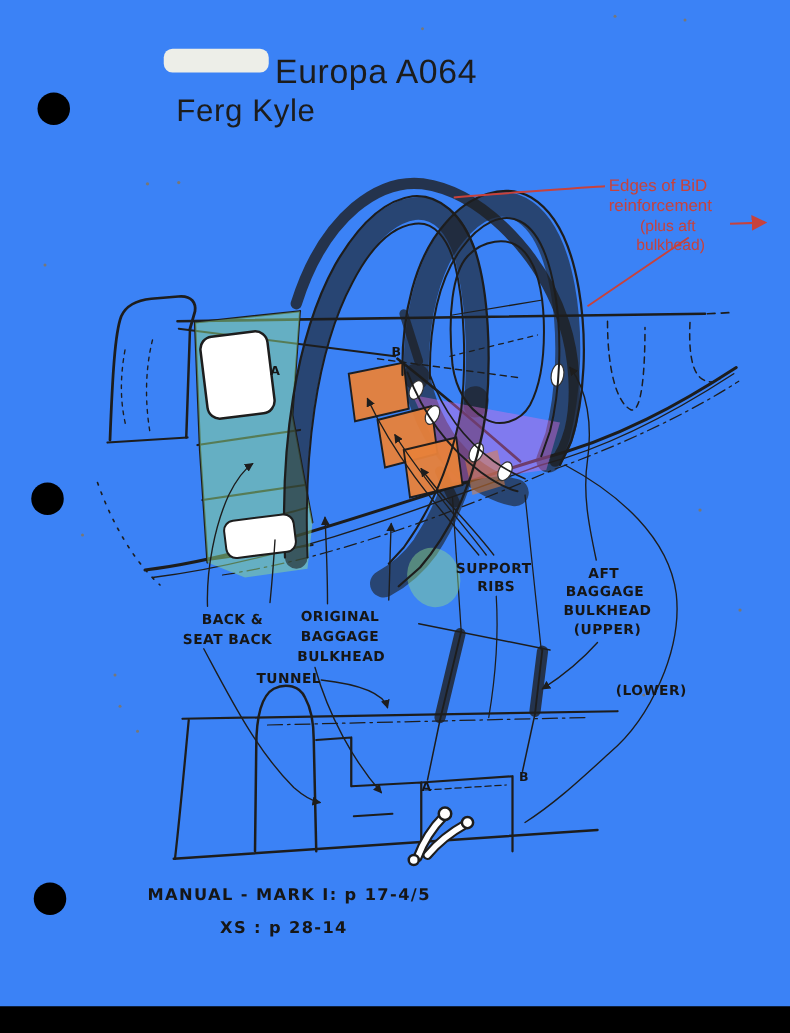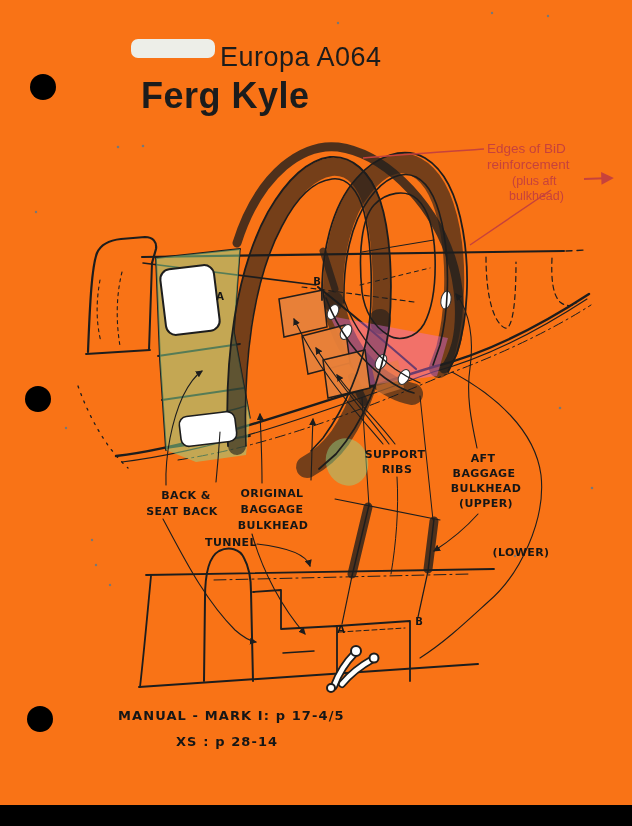--- a/index.html
+++ b/index.html
@@ -1,26 +1,26 @@
 <!DOCTYPE html>
 <html><head>
 <meta charset="utf-8">
 <style>
   html,body{margin:0;padding:0;background:#888;}
   .page{
-    position:relative;width:632px;height:826px;background:#f97316;
+    position:relative;width:632px;height:826px;background:#3b82f6;
     overflow:hidden;font-family:"Liberation Sans",sans-serif;
   }
   .title-line1{
     position:absolute;left:220px;top:42px;font-size:27px;color:#1c1c1c;
     letter-spacing:.5px;white-space:nowrap;
   }
   .title-line2{
-    position:absolute;left:141px;top:75px;font-size:36px;color:#1c1c1c;
-    letter-spacing:.5px;white-space:nowrap;display:flex;gap:58px;font-weight:bold;
+    position:absolute;left:141px;top:75px;font-size:25px;color:#1c1c1c;
+    letter-spacing:.5px;white-space:nowrap;display:flex;gap:58px;
   }
   .ghost-smudge{
     position:absolute;left:131px;top:39px;width:84px;height:19px;
     background:#edeee8;border-radius:7px;
   }
   svg{position:absolute;left:0;top:0;}
   svg text{font-family:"DejaVu Sans",sans-serif;}
   .hand{font-weight:700;font-size:11px;fill:#161616;letter-spacing:.4px;text-anchor:middle;}
   .hand-sm{font-weight:700;font-size:10px;fill:#161616;text-anchor:middle;}
   .foot{font-weight:700;font-size:13px;fill:#161616;letter-spacing:1.1px;}

